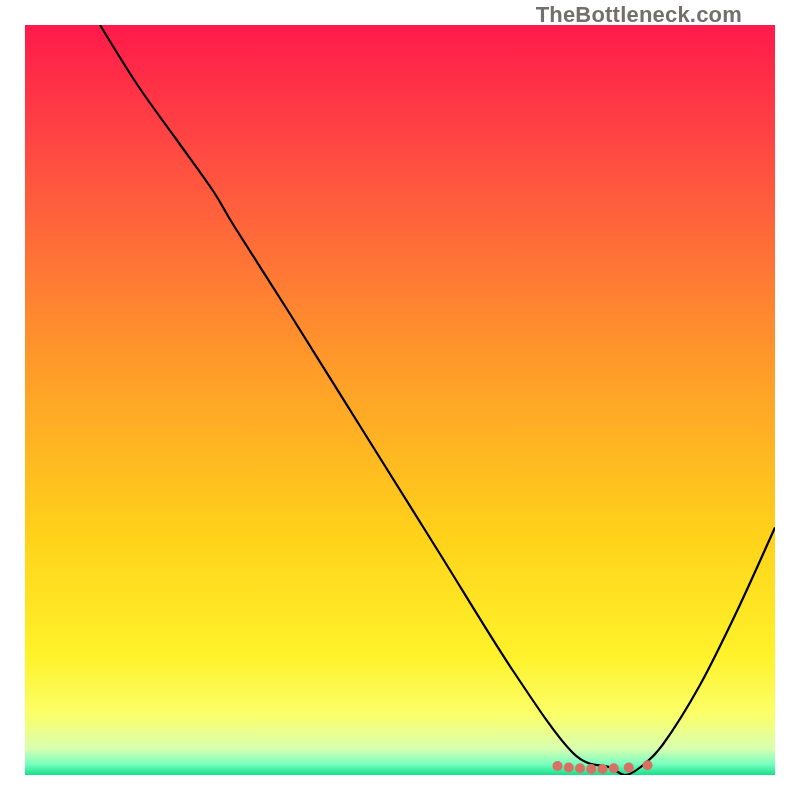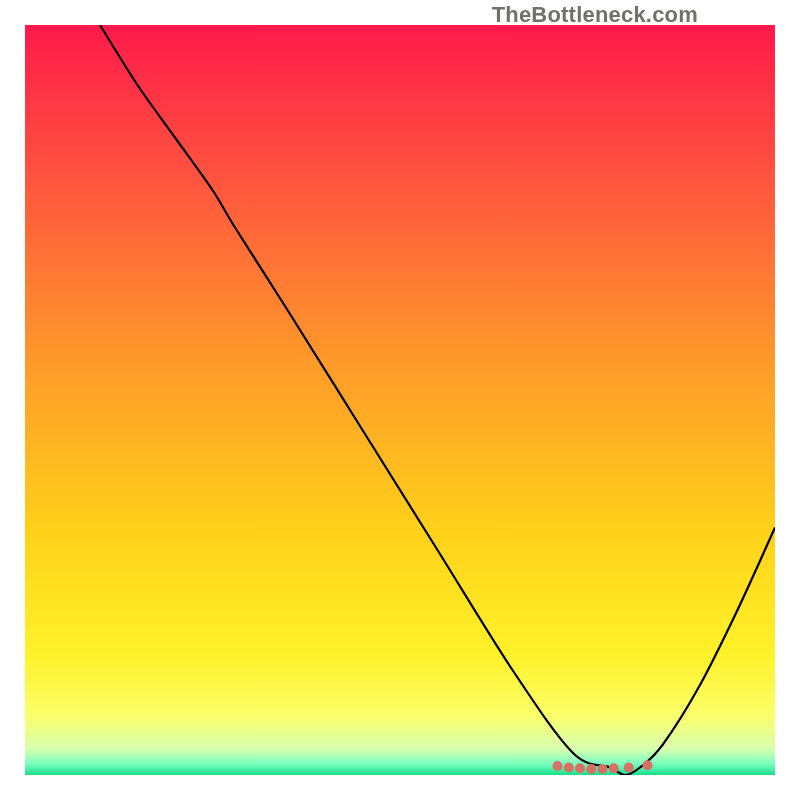--- a/index.html
+++ b/index.html
@@ -7,20 +7,21 @@
     padding: 0;
     width: 800px;
     height: 800px;
     background: #ffffff;
     font-family: Arial, Helvetica, sans-serif;
   }
   .container {
     position: relative;
     width: 708px;
     height: 800px;
+    padding-left: 44px;
   }
   .attribution {
     position: absolute;
     top: 2px;
     right: 10px;
     font-size: 22px;
     font-weight: 600;
     color: #71706e;
     letter-spacing: 0.2px;
   }

